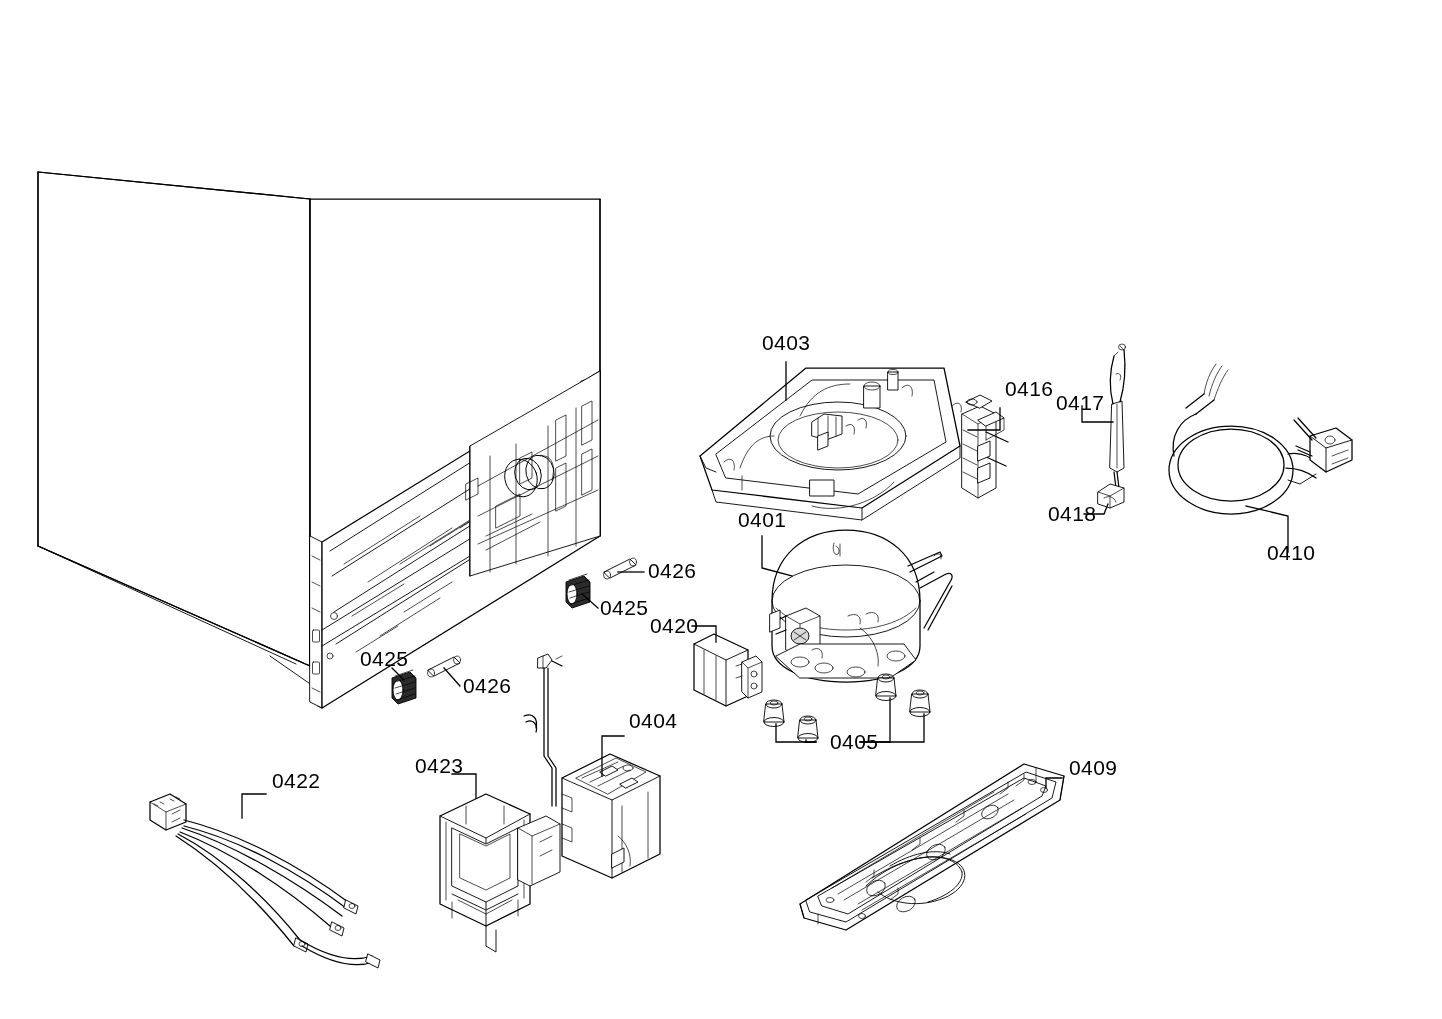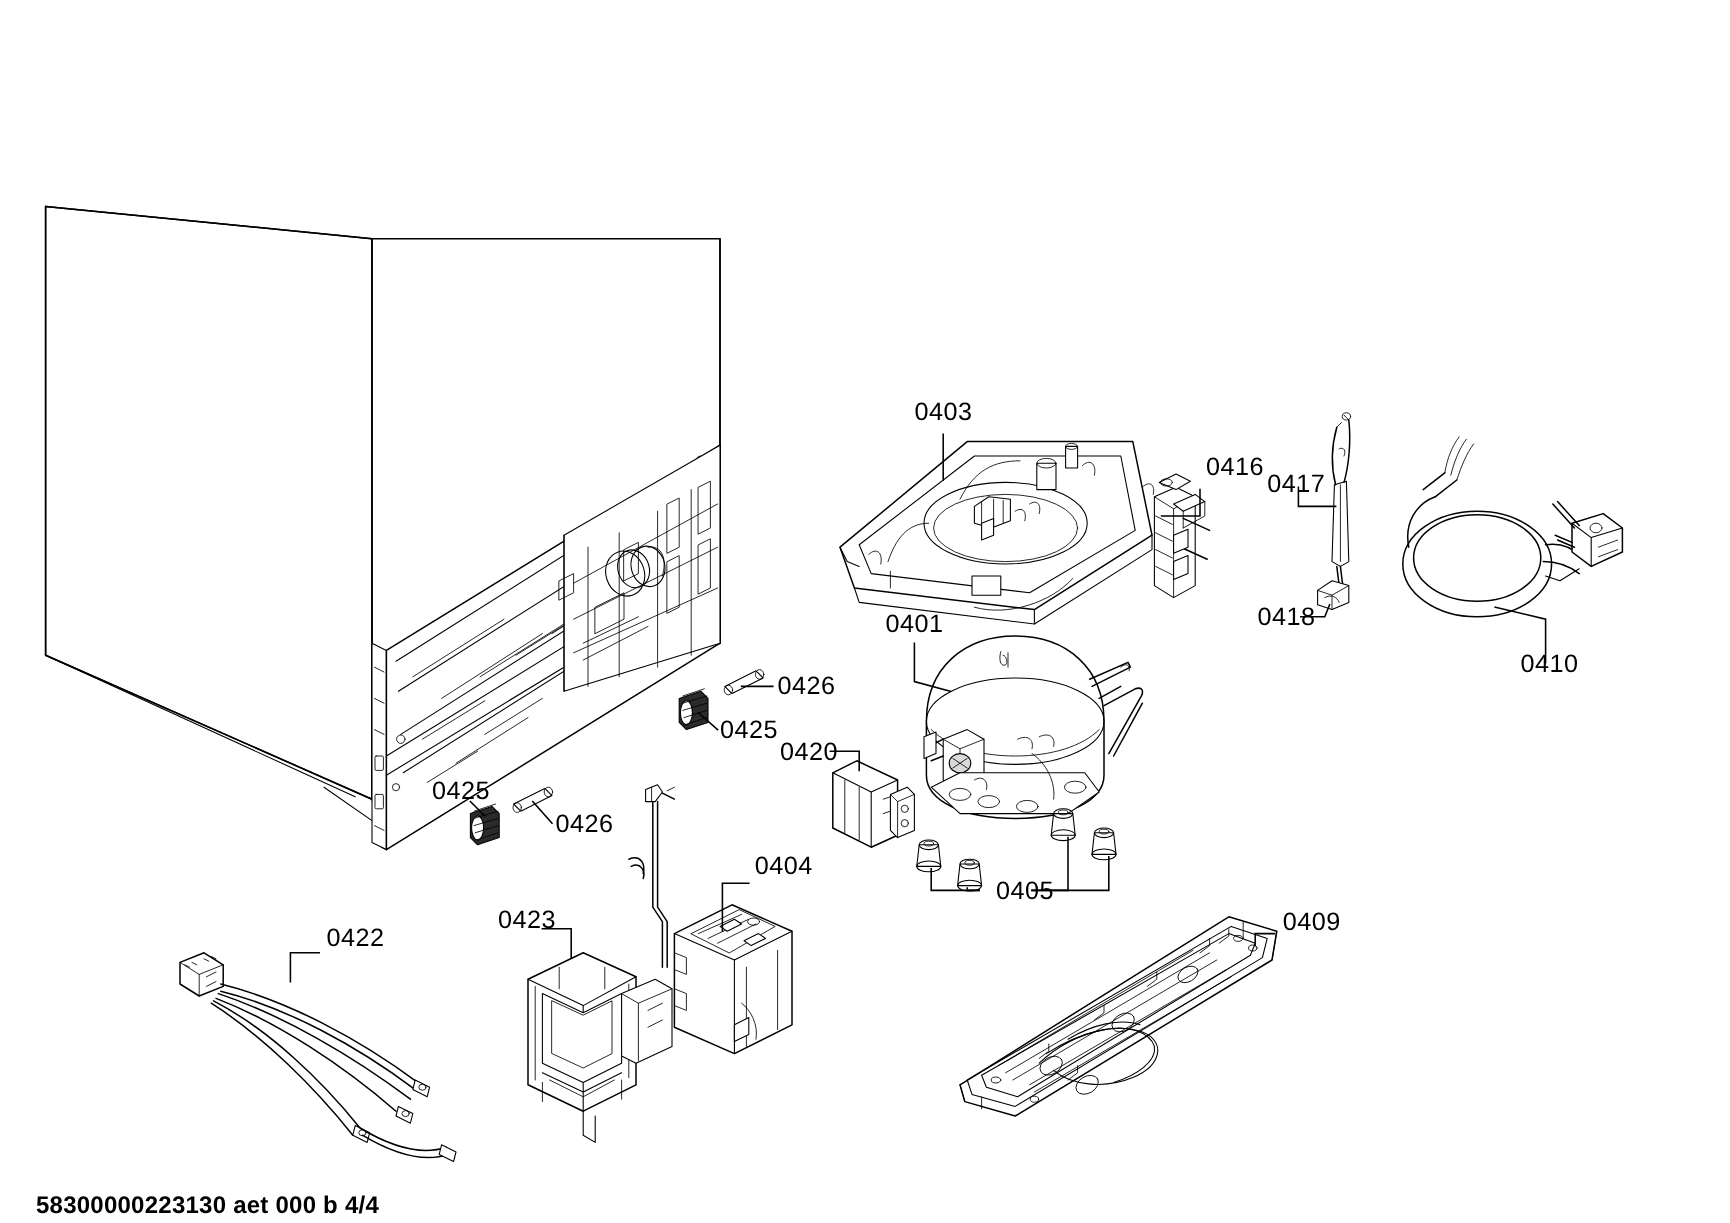--- a/index.html
+++ b/index.html
@@ -588,15 +588,14 @@
       <text class="callout-text" x="650" y="617">0420</text>
       <text class="callout-text" x="830" y="733">0405</text>
       <text class="callout-text" x="629" y="712">0404</text>
       <text class="callout-text" x="415" y="757">0423</text>
       <text class="callout-text" x="272" y="772">0422</text>
       <text class="callout-text" x="1069" y="759">0409</text>
     </g>
 
   </svg>
 
-  <div class="footer-text">58300000223130 aet 000 b 4/4</div>
 
 </div>
 
 </body></html>

